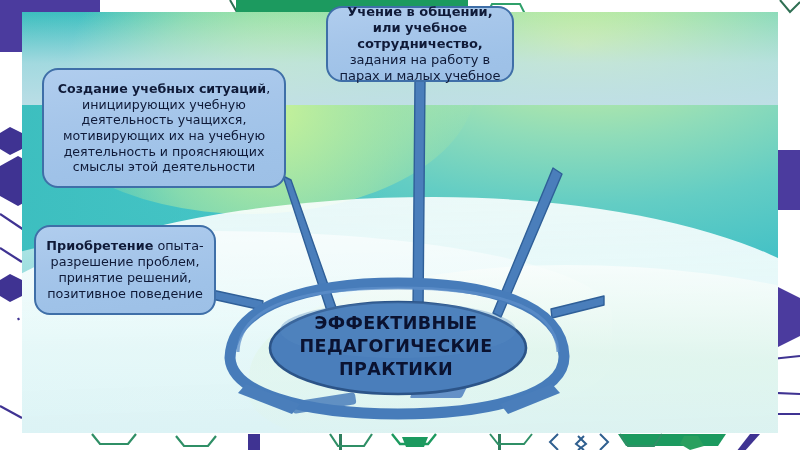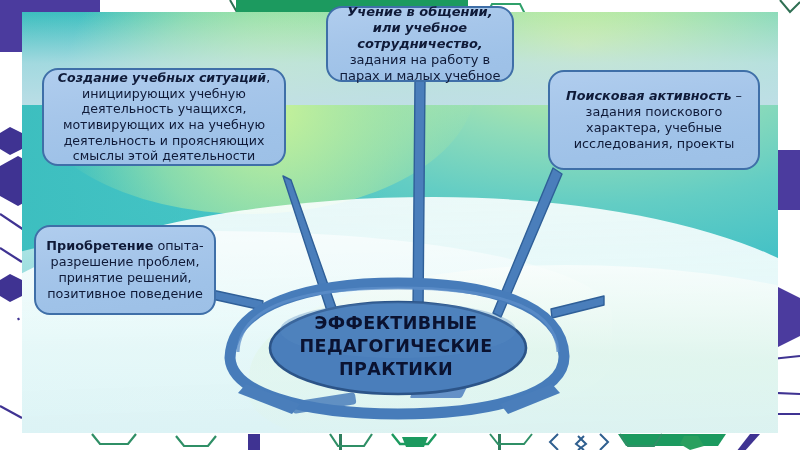--- a/index.html
+++ b/index.html
@@ -120,31 +120,30 @@
     text-align: center;
     padding: 6px 8px;
     font-size: 13.2px;
     line-height: 1.24;
     display: flex;
     align-items: center;
     justify-content: center;
   }
   .box .inner { width: 100%; }
   .box b {
-    font-style: italic;
     font-weight: bold;
   }
   .box .plainbold {
     font-weight: bold;
     font-style: normal;
   }
 
   
   #box-top      { left: 326px; top: 6px;   width: 188px; height: 76px;  }
-  #box-topleft  { left: 42px;  top: 68px;  width: 244px; height: 98px; }
+  #box-topleft  { left: 42px;  top: 68px;  width: 244px; height: 120px; }
   #box-topright { left: 548px; top: 70px;  width: 212px; height: 100px; }
   #box-left     { left: 34px;  top: 225px; width: 182px; height: 90px; }
   #box-right    { left: 606px; top: 230px; width: 180px; height: 128px; }
 
   #box-top .inner      { font-size: 13.0px; }
   #box-topleft .inner  { font-size: 12.6px; }
   #box-topright .inner { font-size: 12.8px; }
   #box-left .inner     { font-size: 12.8px; }
   #box-right .inner    { font-size: 12.6px; }
 </style>
@@ -267,25 +266,20 @@
       <b>Учение в общении, или учебное сотрудничество,</b><span> задания на работу в парах и малых учебное</span>
     </div>
   </div>
 
   <div class="box" id="box-topleft">
     <div class="inner">
       <b>Создание учебных ситуаций</b><span>, инициирующих учебную деятельность учащихся, мотивирующих их на учебную деятельность  и проясняющих смыслы этой деятельности</span>
     </div>
   </div>
 
-  <div class="box" id="box-topright">
-    <div class="inner">
-      <b>Поисковая активность</b><span> – задания поискового характера, учебные исследования, проекты</span>
-    </div>
-  </div>
 
   <div class="box" id="box-left">
     <div class="inner">
       <b class="plainbold">Приобретение</b><span> опыта-разрешение проблем, принятие решений, позитивное поведение</span>
     </div>
   </div>
 
 
 </div>
 

